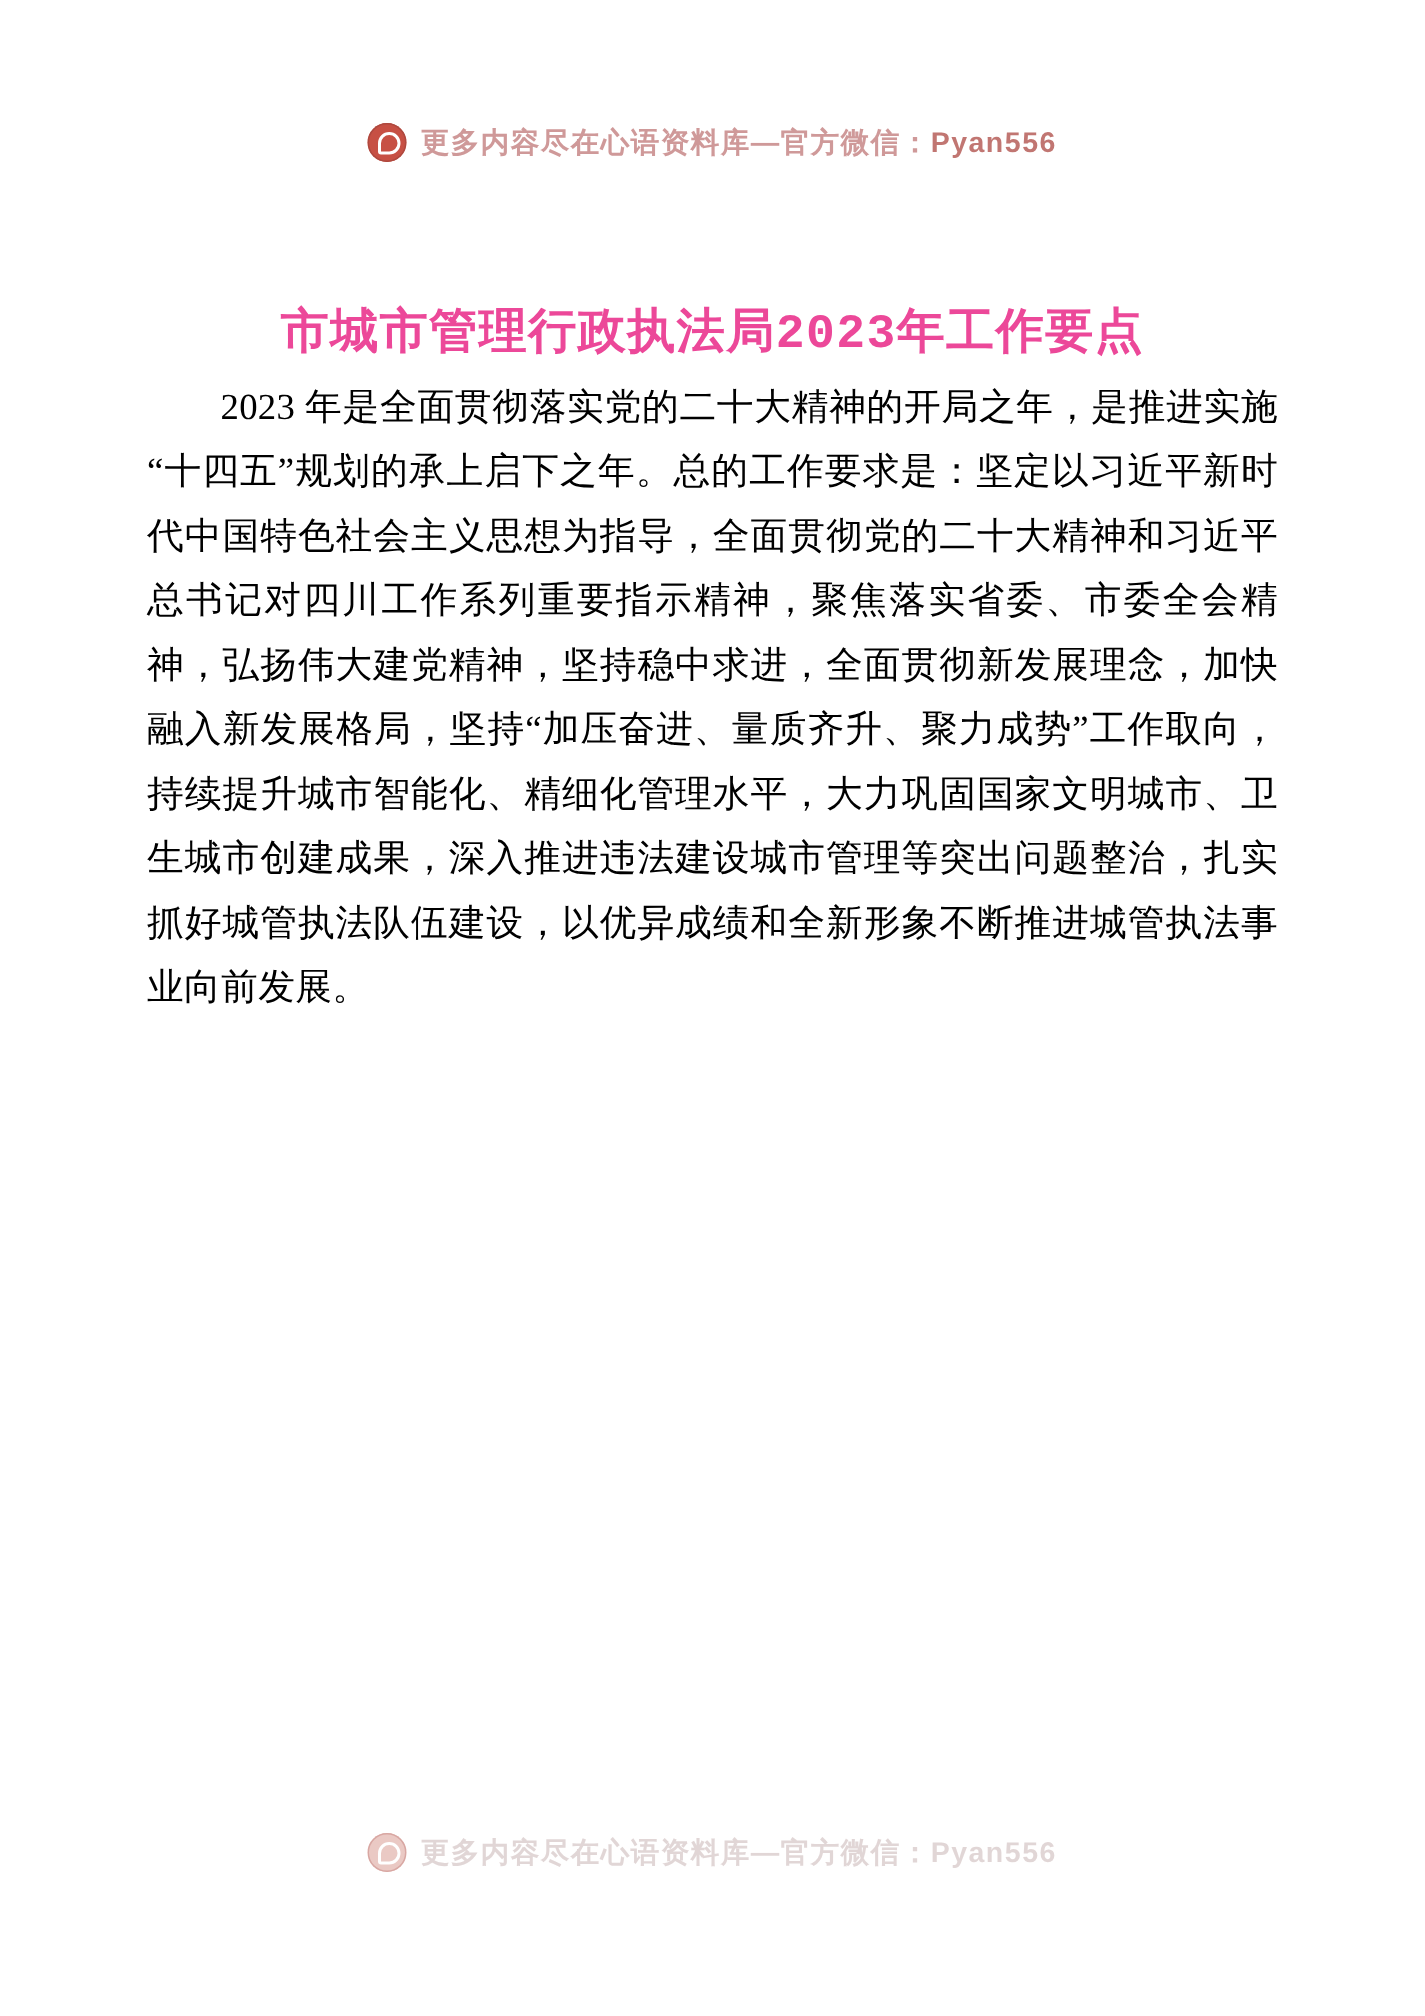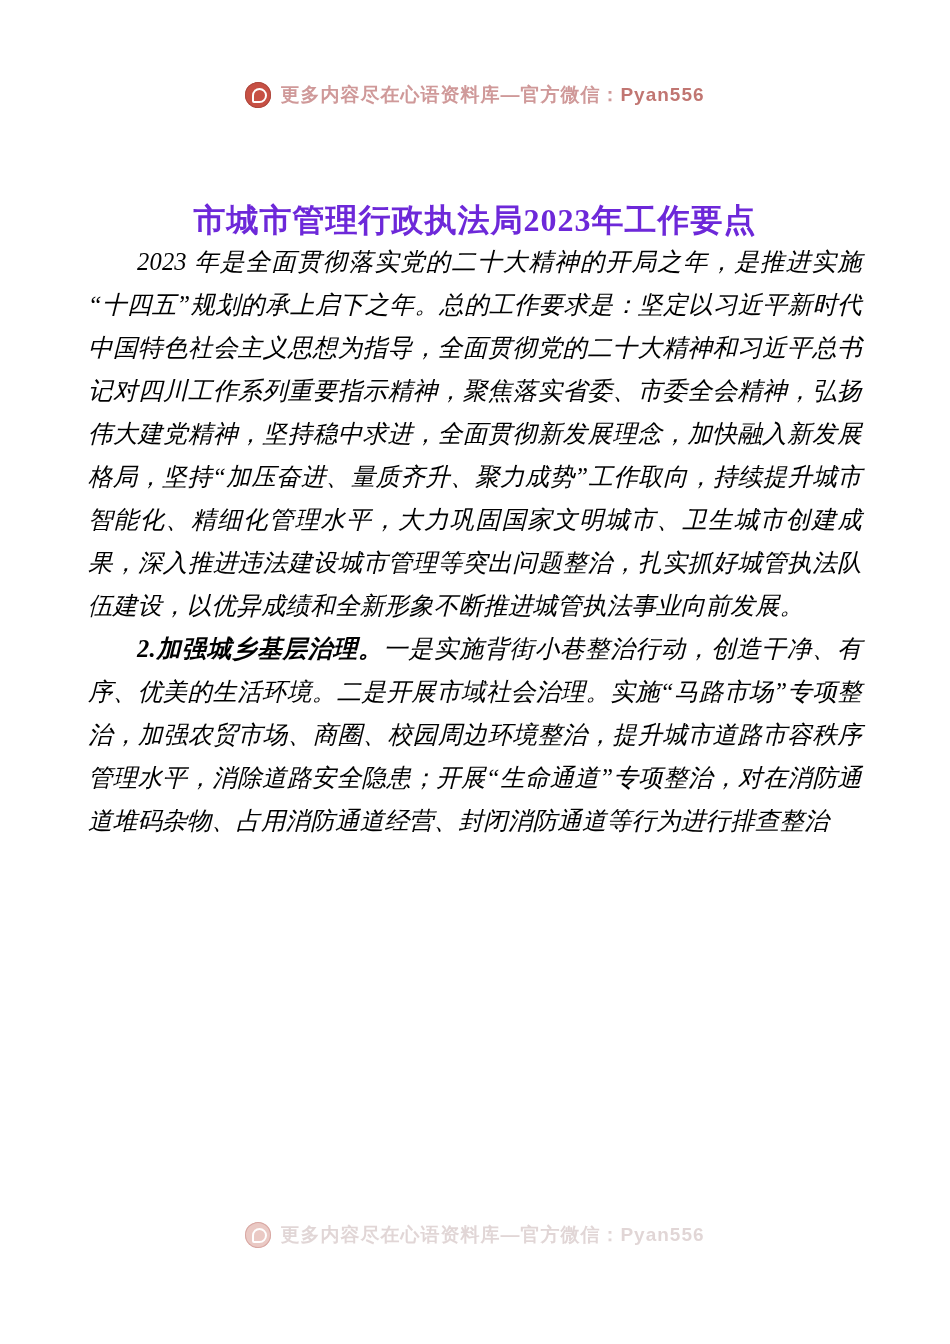--- a/index.html
+++ b/index.html
@@ -81,42 +81,41 @@
   .watermark-bottom .wm-text { color: #b9a0a0; }
   .watermark-bottom .wm-badge { background: #cf7f74; }
 
   
   .doc-title {
     position: absolute;
     top: 178px;
     left: 0;
     width: 950px;
     text-align: center;
-    font-family: Liberation Serif, serif;
+    font-family: Liberation Mono, monospace;
     font-weight: bold;
     font-size: 32px;
     letter-spacing: 1px;
-    color: #6d28d9;
+    color: #ec4899;
   }
 
   
   .content {
     position: absolute;
     top: 240px;
     left: 88px;
     width: 774px;
   }
   p {
-    margin: 0;
+    margin: 10px;
     font-size: 24.5px;
     line-height: 43px;
     text-align: justify;
     text-justify: inter-ideograph;
     letter-spacing: 0.2px;
-    font-style: italic;
   }
   p.indent { text-indent: 2em; }
   .bold { font-weight: bold; }
   .spacer { height: 43px; }
   .url { font-family: "Liberation Serif", "DejaVu Serif", serif; }
 </style>
 </head>
 <body>
 
 <div class="page">
@@ -127,21 +126,20 @@
   </div>
 
   <h1 class="doc-title">市城市管理行政执法局2023年工作要点</h1>
 
   <div class="content">
 
     <p class="indent">2023 年是全面贯彻落实党的二十大精神的开局之年，是推进实施“十四五”规划的承上启下之年。总的工作要求是：坚定以习近平新时代中国特色社会主义思想为指导，全面贯彻党的二十大精神和习近平总书记对四川工作系列重要指示精神，聚焦落实省委、市委全会精神，弘扬伟大建党精神，坚持稳中求进，全面贯彻新发展理念，加快融入新发展格局，坚持“加压奋进、量质齐升、聚力成势”工作取向，持续提升城市智能化、精细化管理水平，大力巩固国家文明城市、卫生城市创建成果，深入推进违法建设城市管理等突出问题整治，扎实抓好城管执法队伍建设，以优异成绩和全新形象不断推进城管执法事业向前发展。</p>
 
 
 
-    <p class="indent"><span class="bold">2.加强城乡基层治理。</span><span>一是实施背街小巷整治行动，创造干净、有序、优美的生活环境。二是开展市域社会治理。实施“马路市场”专项整治，加强农贸市场、商圈、校园周边环境整治，提升城市道路市容秩序管理水平，消除道路安全隐患；开展“生命通道”专项整治，对在消防通道堆码杂物、占用消防通道经营、封闭消防通道等行为进行排查整治</span></p>
 
     <div class="spacer"></div>
 
 
   </div>
 
   <div class="watermark-bottom">
     <span class="wm-badge"></span>
     <span class="wm-text"><span>更多内容尽在心语资料库—官方微信：</span><span>Pyan556</span></span>
   </div>

